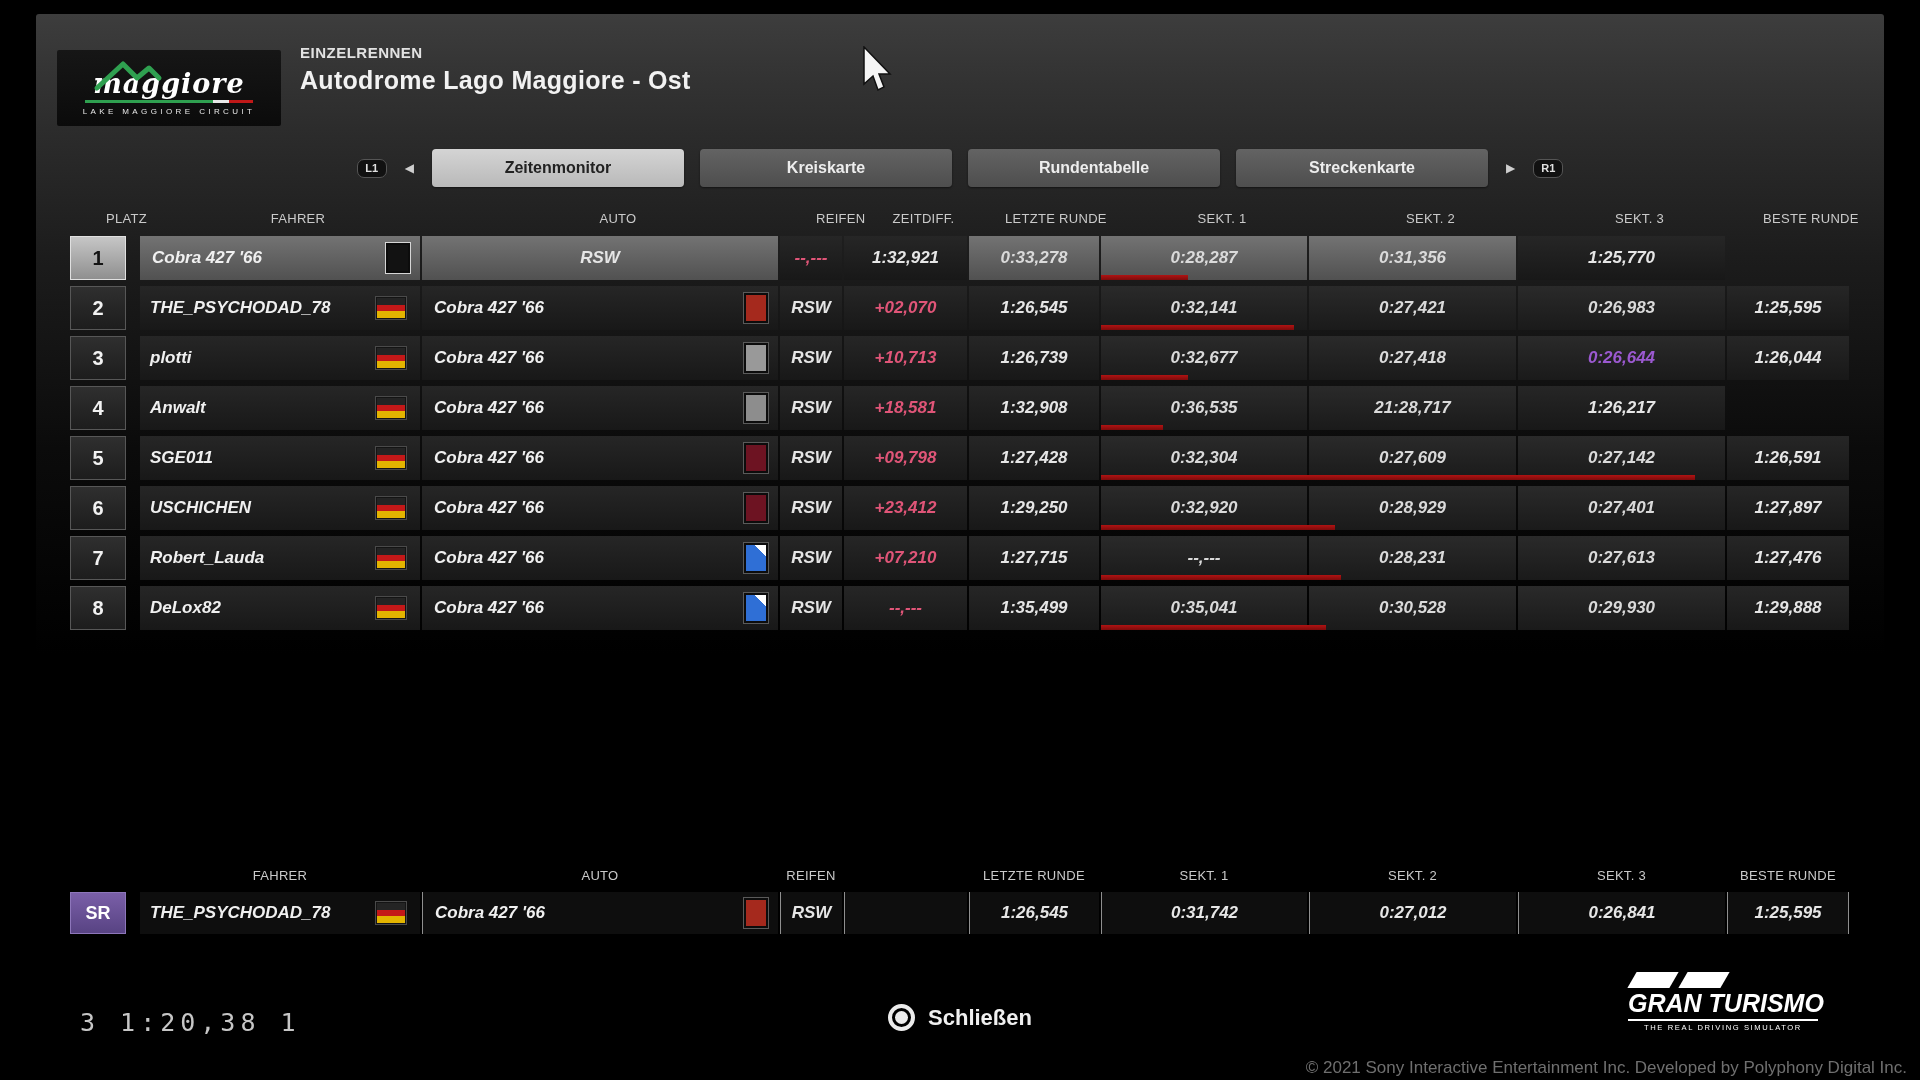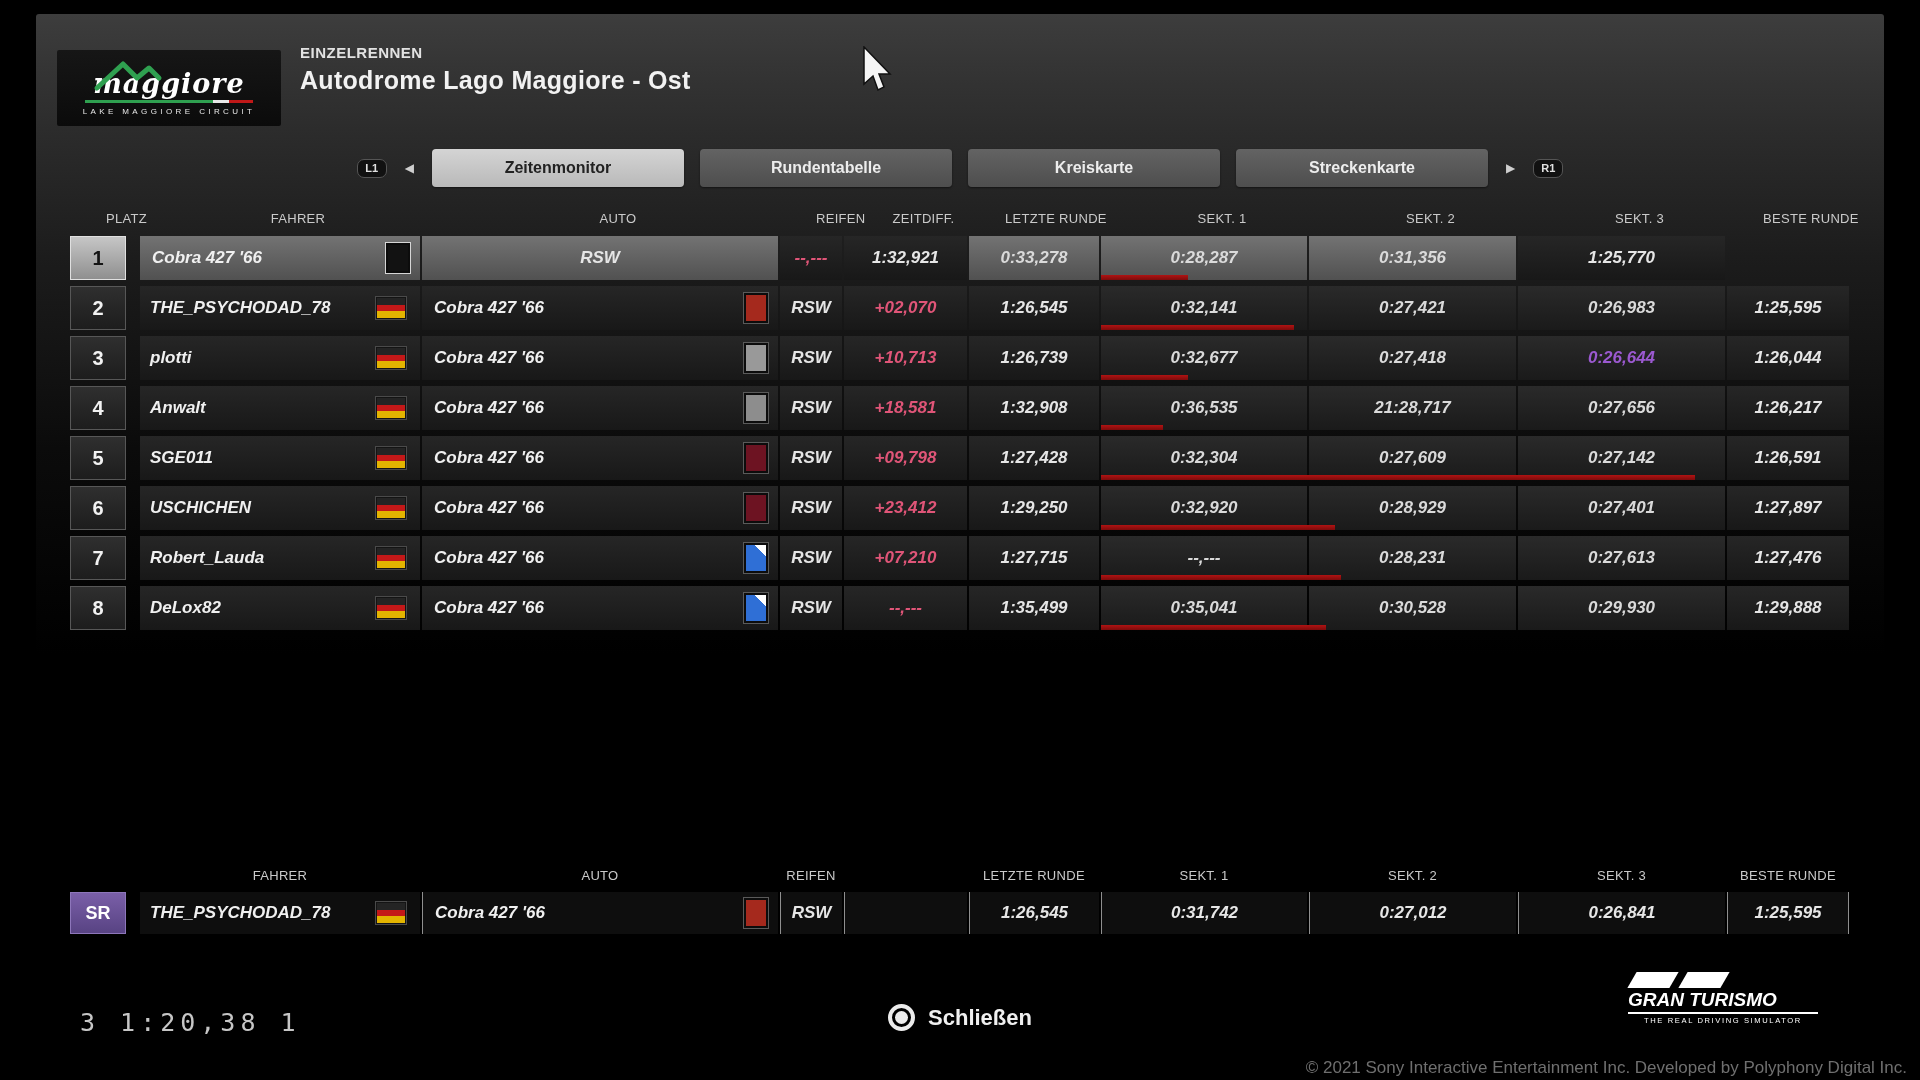--- a/index.html
+++ b/index.html
@@ -94,21 +94,21 @@
   .close-wrap { position:absolute; left:0; top:1004px; width:1920px; display:flex;
     align-items:center; justify-content:center; gap:13px; }
   .circle-btn { width:27px; height:27px; border:4px solid #ececec; border-radius:50%;
     display:flex; align-items:center; justify-content:center; }
   .circle-btn .dot { width:13px; height:13px; background:#ececec; border-radius:50%; }
   .close-label { font-size:22px; font-weight:bold; color:#f0f0f0; }
 
   .gt { position:absolute; left:1628px; top:972px; width:190px; }
   .gt-bars { display:flex; gap:9px; margin-left:4px; }
   .gt-bar { width:42px; height:16px; background:#fff; transform:skewX(-30deg); }
-  .gt-word { font-style:italic; font-weight:bold; font-size:19px; color:#fff;
+  .gt-word { font-style:italic; font-weight:bold; font-size:25px; color:#fff;
     letter-spacing:0; white-space:nowrap; margin-top:1px; }
   .gt-tag { border-top:2px solid #fff; margin-top:1px; padding-top:2px; font-size:7.6px;
     letter-spacing:1.6px; color:#fff; text-align:center; white-space:nowrap; }
   .copyright { position:absolute; right:13px; top:1058px; font-size:17px; color:#6f6f6f; }
 </style>
 </head>
 <body>
 
 <div id="stage">
   <div class="backdrop"></div>
@@ -125,22 +125,22 @@
   <div class="track-title">Autodrome Lago Maggiore - Ost</div>
 
   <svg class="cursor" width="34" height="48" viewBox="0 0 34 48">
     <polygon points="2,1 2,38 11,30 16,44 22,41 17,28 28,28" fill="#f5f5f5" stroke="#111" stroke-width="1.5"></polygon>
   </svg>
 
   <div class="tabbar">
     <div class="shoulder">L1</div>
     <div class="arrow">◀</div>
     <div class="tab active">Zeitenmonitor</div>
+    <div class="tab">Kreiskarte</div>
     <div class="tab">Rundentabelle</div>
-    <div class="tab">Kreiskarte</div>
     <div class="tab">Streckenkarte</div>
     <div class="arrow">▶</div>
     <div class="shoulder">R1</div>
   </div>
 
   <div class="thead grid-cols">
     <div class="h">PLATZ</div>
     <div></div>
     <div class="h">FAHRER</div>
     <div class="h">AUTO</div>
@@ -219,21 +219,20 @@
       </div>
       <div class="cell auto">
         <span class="txt">Cobra 427 '66</span>
         <span class="swatch" style="background: rgb(141, 141, 141);"></span>
       </div>
       <div class="cell mid reifen">RSW</div>
       <div class="cell mid zeitdiff">+18,581</div>
       <div class="cell mid letzte">1:32,908</div>
       <div class="cell mid sekt">0:36,535</div>
       <div class="cell mid sekt">21:28,717</div>
-      <div class="cell mid sekt">0:27,656</div>
       <div class="cell mid beste">1:26,217</div>
       <div class="bar" style="width: 62px;"></div>
     </div>
       <div class="row grid-cols">
       <div class="cell platz">5</div>
       <div class="spacer"></div>
       <div class="cell fahrer">
         <span class="txt">SGE011</span>
         <span class="flag"></span>
       </div>

